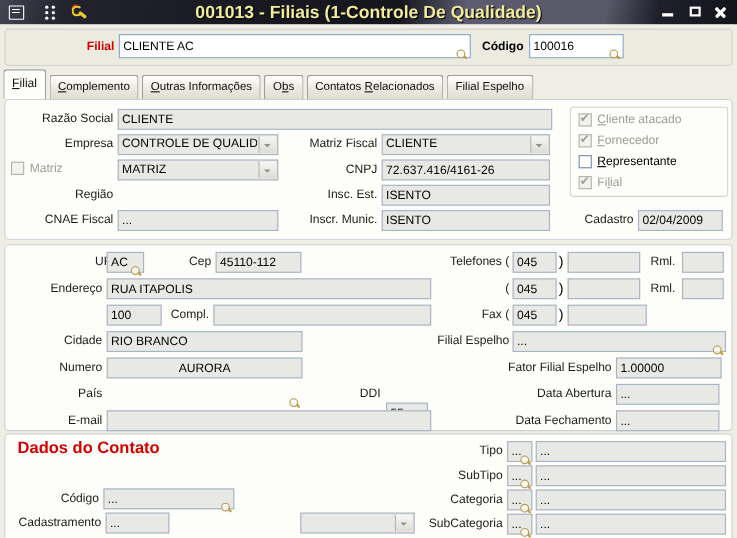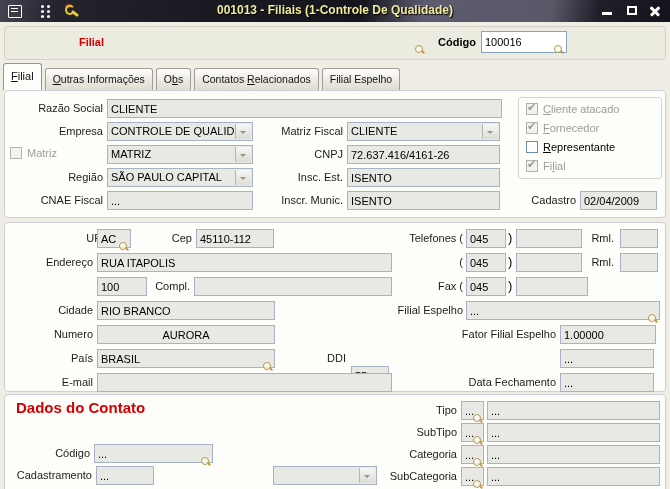--- a/index.html
+++ b/index.html
@@ -3,21 +3,21 @@
 <meta charset="utf-8">
 <style>
   html,body{margin:0;padding:0;background:#d8d8d0;}
   .win{position:relative;width:670px;height:489px;overflow:hidden;background:#f0eee4;
        font-family:"Liberation Sans",sans-serif;}
   
   .titlebar{position:absolute;left:0;top:0;width:670px;height:22px;
     background:linear-gradient(102deg,#444452 0%,#23232e 9%,#1a1a23 30%,#15151d 54%,
                #5d5c70 63%,#595868 82%,#20202b 89%,#13131b 100%);}
   .title{position:absolute;left:0;top:3px;width:100%;text-align:center;color:#f2ea9c;
-    font-size:12px;font-weight:bold;text-shadow:1px 1px 1px #000;}
+    font-size:16px;font-weight:bold;text-shadow:1px 1px 1px #000;}
   .ticon{position:absolute;top:3px;width:16px;height:16px;}
   .icon-doc{left:8px;border:1px solid #fff;border-radius:1px;width:12px;height:11px;top:5px;}
   .icon-doc::before{content:"";position:absolute;left:2px;top:2px;width:7px;height:5px;
     background:repeating-linear-gradient(#fff 0 1px,transparent 1px 3px);}
   .icon-dots{left:38px;top:4px;}
   .icon-dots::before{content:"";position:absolute;left:3px;top:1px;width:3px;height:3px;background:#fff;border-radius:50%;
     box-shadow:6px 0 0 #fff,0 5px 0 #fff,6px 5px 0 #fff,0 10px 0 #fff,6px 10px 0 #fff;}
   .icon-wrench{left:64px;top:3px;}
   .icon-wrench::before{content:"";position:absolute;left:1px;top:2px;width:6px;height:6px;
     border:2px solid #ecc92a;border-radius:50%;border-right-color:transparent;
@@ -79,27 +79,29 @@
     <span class="ticon icon-dots"></span>
     <span class="ticon icon-wrench"></span>
     <div class="title">001013 - Filiais (1-Controle De Qualidade)</div>
     <span class="wbtn wmin"></span>
     <span class="wbtn wmax"></span>
     <span class="wbtn wclose"></span>
   </div>
 
   <div class="panel hpanel" style="left:4px;top:26px;width:662px;height:34px;"></div>
   <div class="lbl red" style="left:30px;top:33px;width:74px;">Filial</div>
+  <input class="fld white" style="left: 108px; top: 31px; width: 320px;" value="CLIENTE AC">
   <span class="mag" style="left:415px;top:45px;"></span>
   <div class="lbl bold" style="left:410px;top:33px;width:66px;">Código</div>
   <input class="fld white" style="left: 481px; top: 31px; width: 86px;" value="100016">
   <span class="mag" style="left:554px;top:45px;"></span>
 
   <div class="tabs">
     <div class="tab active"><u>F</u>ilial</div>
+    <div class="tab"><u>C</u>omplemento</div>
     <div class="tab"><u>O</u>utras Informações</div>
     <div class="tab">O<u>b</u>s</div>
     <div class="tab">Contatos <u>R</u>elacionados</div>
     <div class="tab">Filial Espelho</div>
   </div>
 
   <div class="panel" style="left:4px;top:90px;width:662px;height:128px;"></div>
 
   <div class="lbl" style="left:8px;top:99px;width:95px;">Razão Social</div>
   <input class="fld" style="left: 107px; top: 99px; width: 395px;" value="CLIENTE">
@@ -118,24 +120,20 @@
   <span class="cb dis" style="left:10px;top:147px;"></span>
   <span class="cbl dis" style="left:27px;top:146px;">Matriz</span>
   <div class="fld dd" style="left:107px;top:145px;width:146px;">
     <span class="ddtxt">MATRIZ</span>
     <span class="ddbtn"></span>
   </div>
   <div class="lbl" style="left:252px;top:145px;width:91px;">CNPJ</div>
   <input class="fld" style="left: 347px; top: 145px; width: 153px;" value="72.637.416/4161-26">
 
   <div class="lbl" style="left:8px;top:168px;width:95px;">Região</div>
-  <div class="fld dd" style="left:107px;top:168px;width:146px;">
-    <span class="ddtxt">SÃO PAULO CAPITAL</span>
-    <span class="ddbtn"></span>
-  </div>
   <div class="lbl" style="left:252px;top:168px;width:91px;">Insc. Est.</div>
   <input class="fld" style="left: 347px; top: 168px; width: 153px;" value="ISENTO">
 
   <div class="lbl" style="left:8px;top:191px;width:95px;">CNAE Fiscal</div>
   <input class="fld" style="left: 107px; top: 191px; width: 146px;" value="...">
   <div class="lbl" style="left:252px;top:191px;width:91px;">Inscr. Munic.</div>
   <input class="fld" style="left: 347px; top: 191px; width: 153px;" value="ISENTO">
   <div class="lbl" style="left:500px;top:191px;width:76px;">Cadastro</div>
   <input class="fld" style="left: 580px; top: 191px; width: 77px;" value="02/04/2009">
 
@@ -164,21 +162,20 @@
   <input class="fld" style="left: 97px; top: 277px; width: 50px;" value="100">
   <div class="lbl" style="left:148px;top:277px;width:42px;">Compl.</div>
   <input class="fld" style="left: 194px; top: 277px; width: 198px;" value="">
 
   <div class="lbl" style="left:4px;top:301px;width:89px;">Cidade</div>
   <input class="fld" style="left: 97px; top: 301px; width: 178px;" value="RIO BRANCO">
 
   <input class="fld center" style="left: 97px; top: 325px; width: 178px;" value="AURORA">
 
   <div class="lbl" style="left:4px;top:349px;width:89px;">País</div>
-  <input class="fld" style="left: 97px; top: 349px; width: 178px;" value="BRASIL">
   <span class="mag" style="left:263px;top:362px;"></span>
   <div class="lbl" style="left:310px;top:349px;width:36px;">DDI</div>
   <input class="fld" style="left: 351px; top: 366px; width: 38px;" value="55">
 
   <div class="lbl" style="left:4px;top:373px;width:89px;">E-mail</div>
   <input class="fld" style="left: 97px; top: 373px; width: 295px;" value="">
 
   <div class="lbl" style="left:350px;top:229px;width:113px;">Telefones (</div>
   <input class="fld" style="left: 466px; top: 229px; width: 40px;" value="045">
   <span class="paren" style="left:508px;top:229px;">)</span>
@@ -198,20 +195,21 @@
   <span class="paren" style="left:508px;top:277px;">)</span>
   <input class="fld" style="left: 516px; top: 277px; width: 72px;" value="">
 
   <div class="lbl" style="left:370px;top:301px;width:93px;">Filial Espelho</div>
   <input class="fld" style="left: 466px; top: 301px; width: 194px;" value="...">
   <span class="mag" style="left:648px;top:314px;"></span>
 
   <div class="lbl" style="left:420px;top:325px;width:136px;">Fator Filial Espelho</div>
   <input class="fld rightal" style="left: 560px; top: 325px; width: 96px;" value="1.00000">
 
+  <div class="lbl" style="left:460px;top:349px;width:96px;">Data Abertura</div>
   <input class="fld" style="left: 560px; top: 349px; width: 94px;" value="...">
 
   <div class="lbl" style="left:450px;top:373px;width:106px;">Data Fechamento</div>
   <input class="fld" style="left: 560px; top: 373px; width: 94px;" value="...">
 
   <div class="panel" style="left:4px;top:394px;width:662px;height:100px;"></div>
   <div class="heading" style="left:16px;top:399px;">Dados do Contato</div>
 
   <div class="lbl" style="left:380px;top:401px;width:77px;">Tipo</div>
   <input class="fld" style="left: 461px; top: 401px; width: 23px;" value="...">

